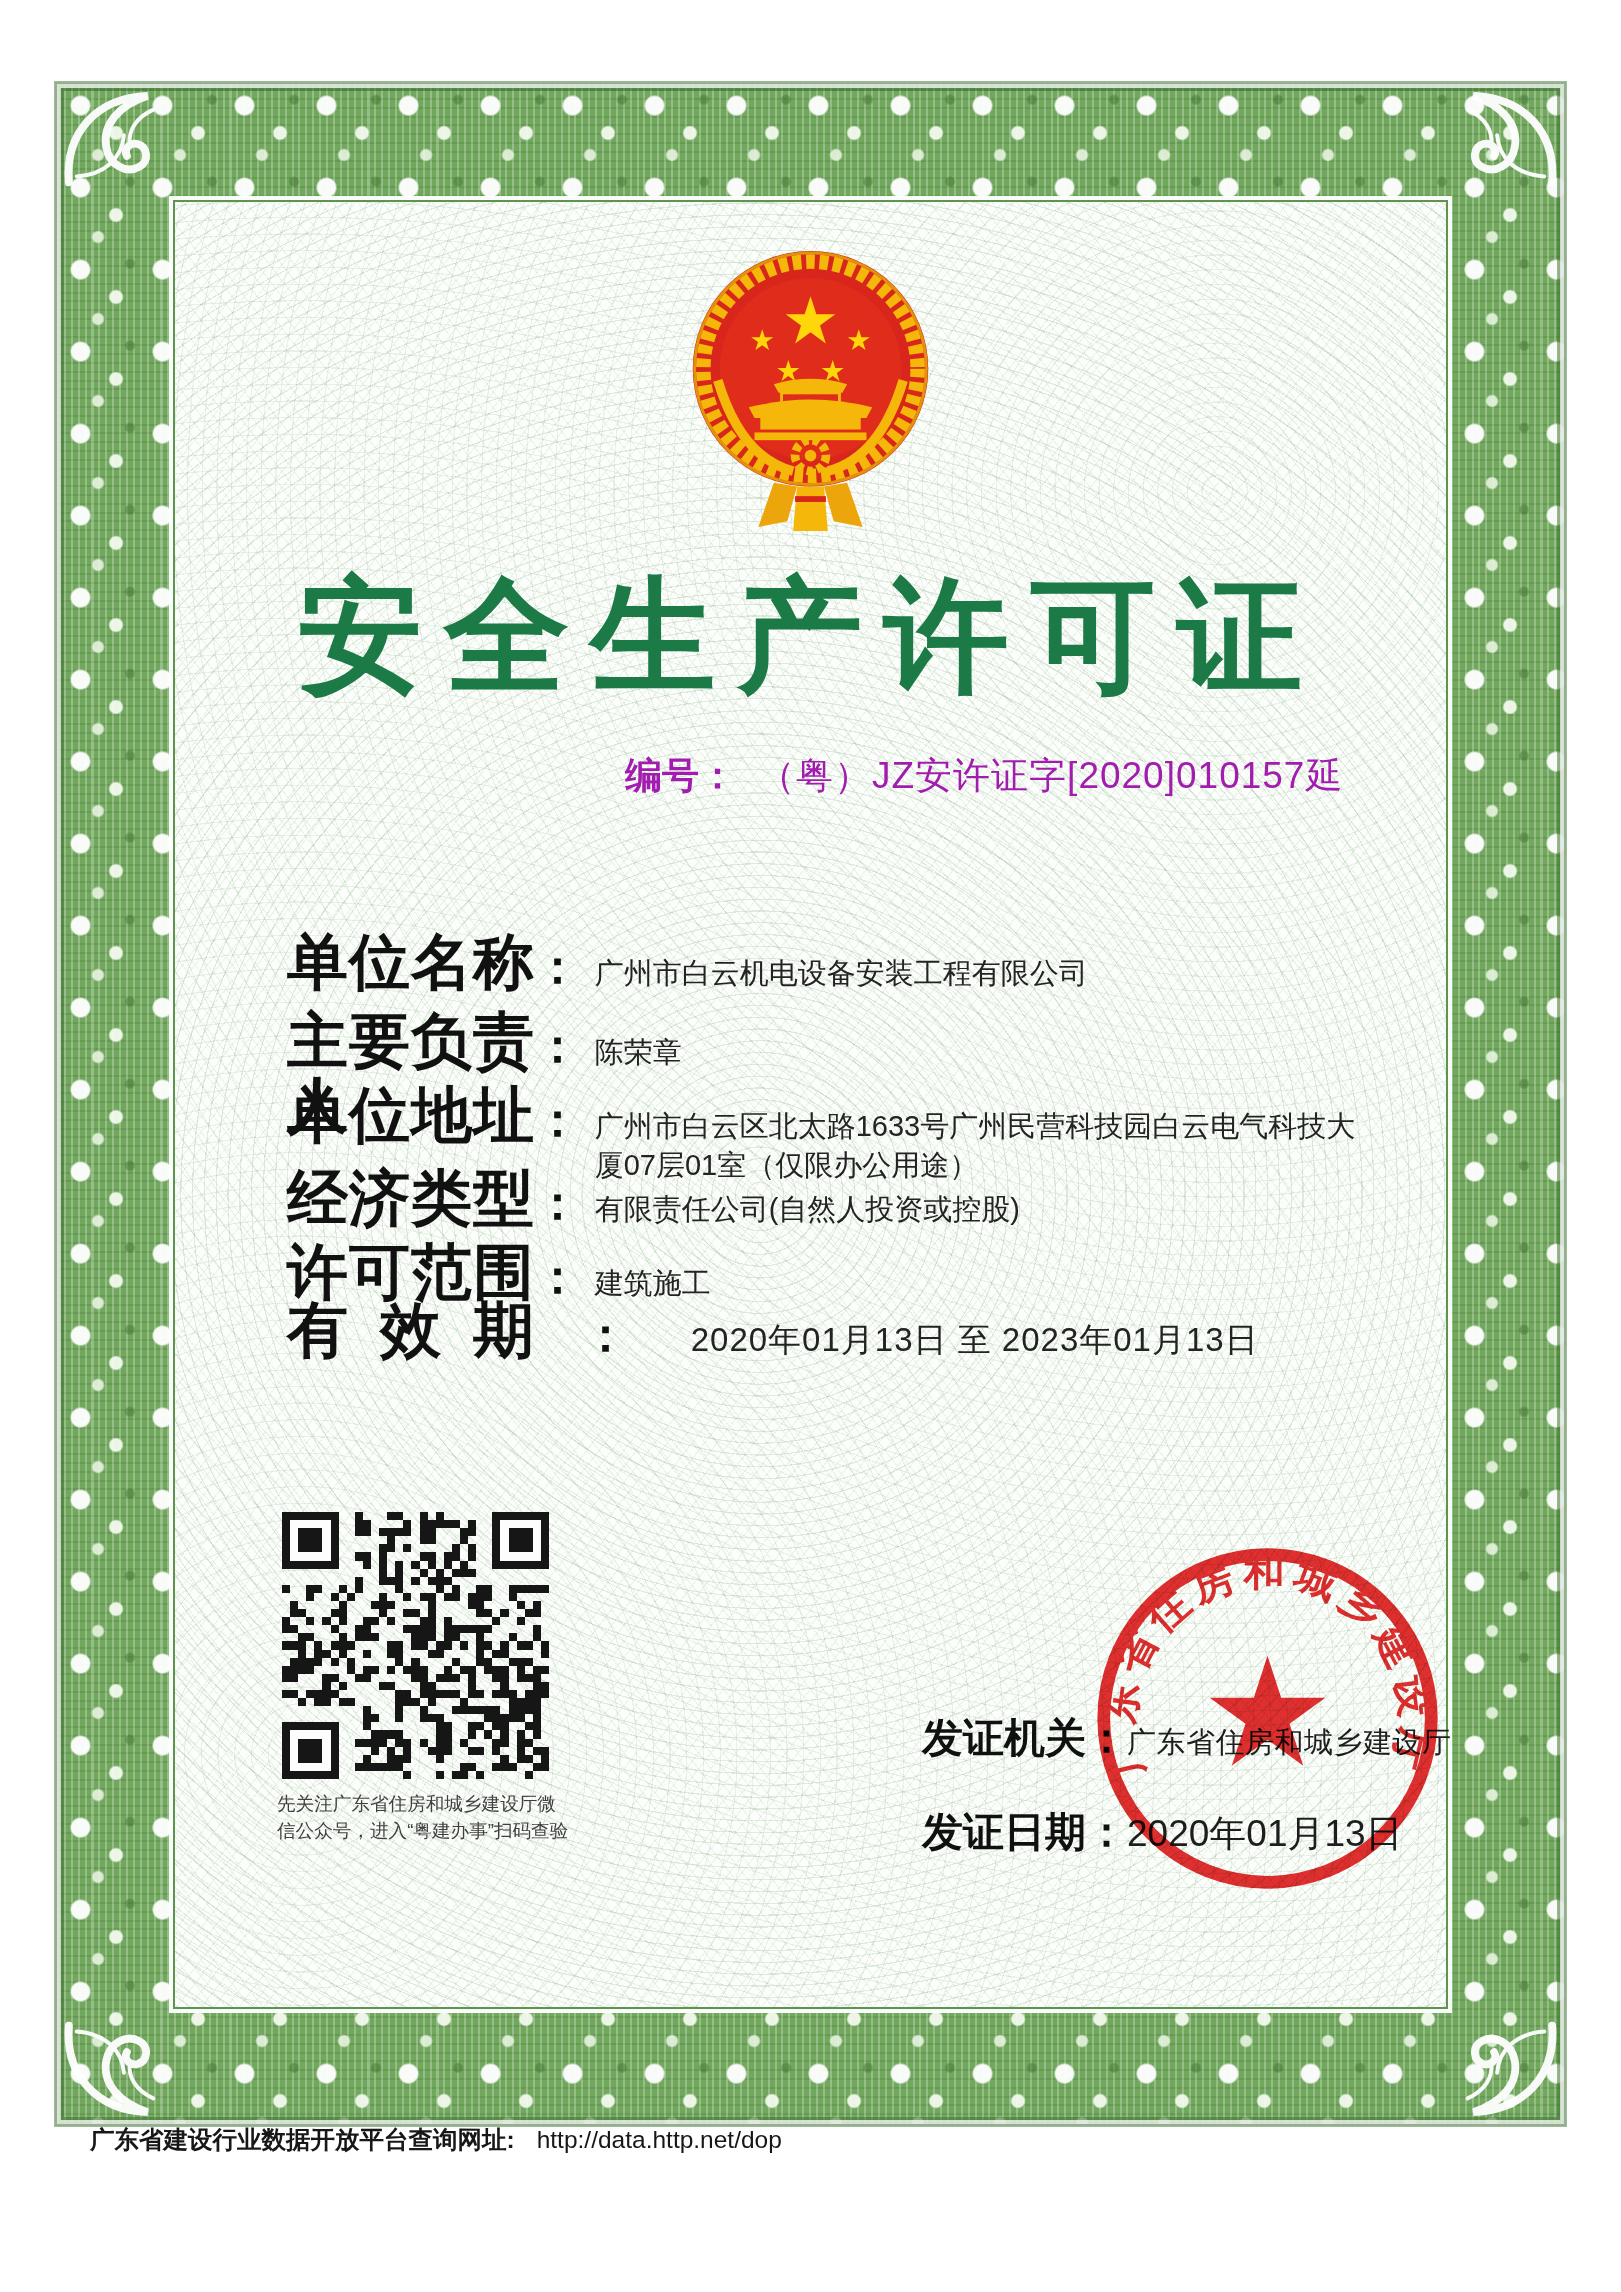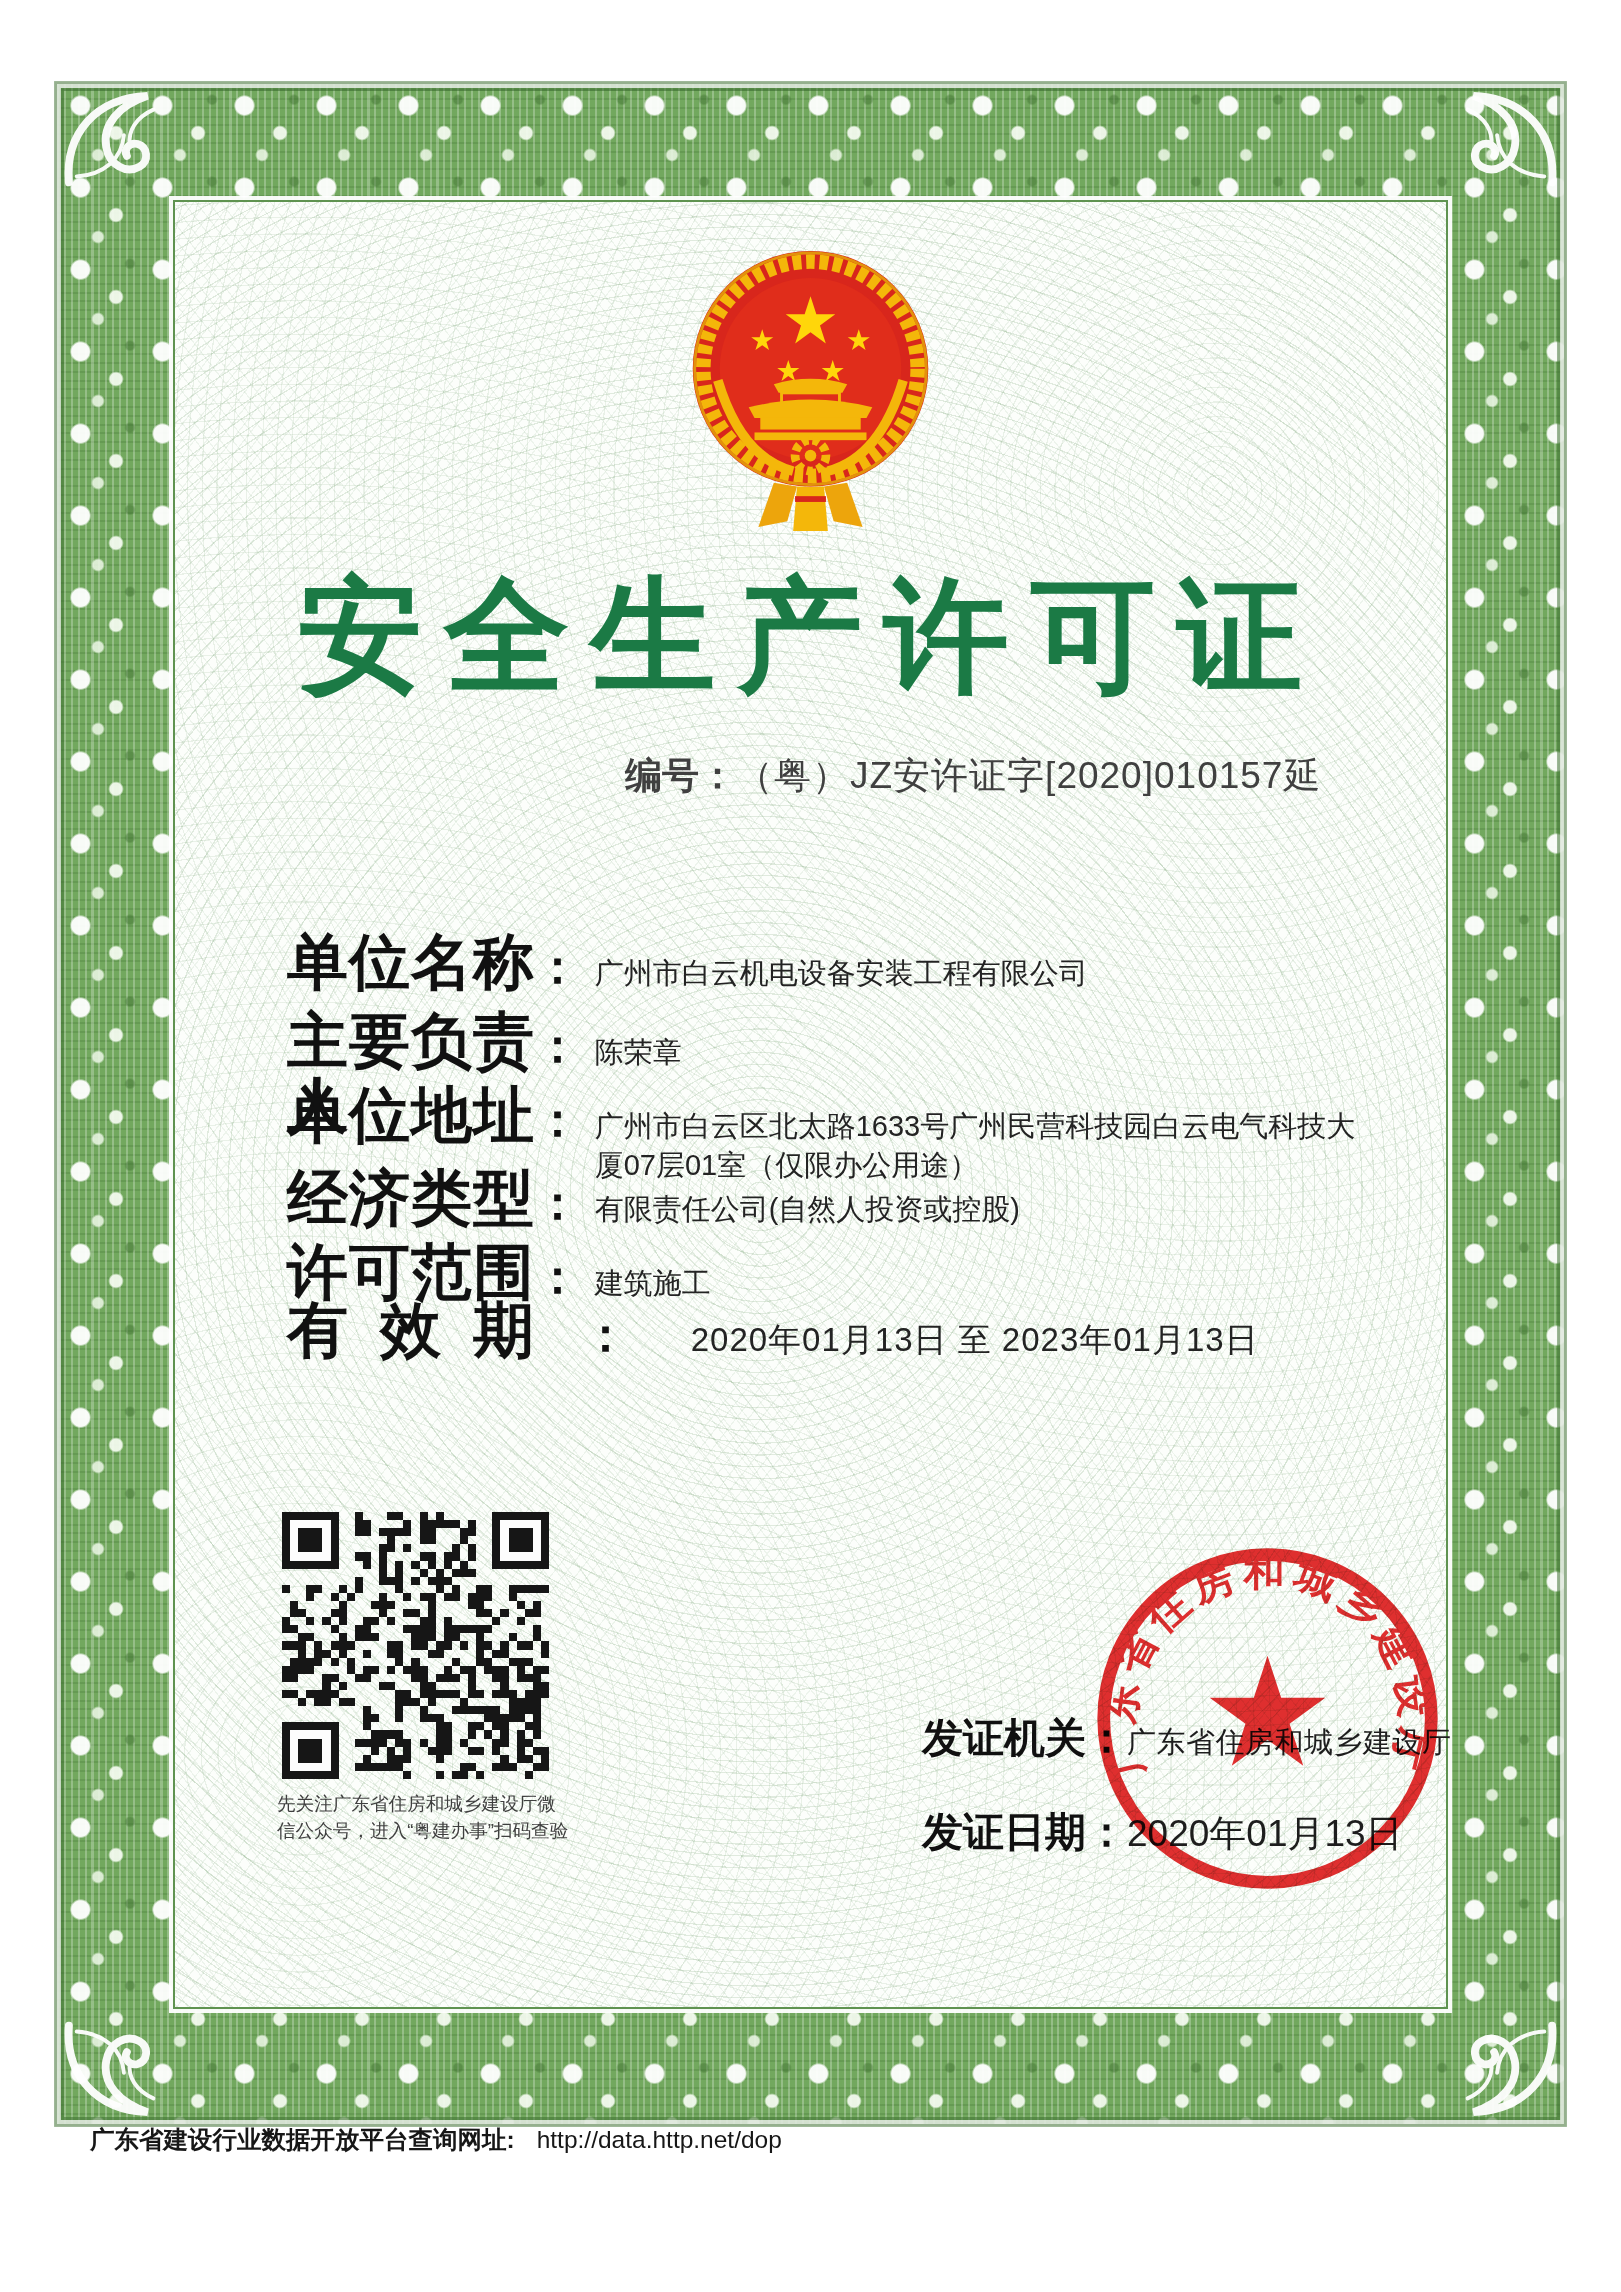--- a/index.html
+++ b/index.html
@@ -34,21 +34,21 @@
       repeating-radial-gradient(circle at 82% 16%, rgba(125,165,120,.15) 0 1.2px, rgba(0,0,0,0) 1.2px 14.7px),
       repeating-radial-gradient(circle at 10% 86%, rgba(125,165,120,.15) 0 1.2px, rgba(0,0,0,0) 1.2px 16.7px);}
   .mesh-lines{background-image:
       repeating-linear-gradient(52deg, rgba(135,175,135,.13) 0 1.2px, rgba(0,0,0,0) 1.2px 9.8px),
       repeating-linear-gradient(-52deg, rgba(135,175,135,.13) 0 1.2px, rgba(0,0,0,0) 1.2px 9.8px);}
 
   
   .emblem{position:absolute;left:685px;top:241px;width:251px;height:296px;}
   .title{position:absolute;left:0;width:100%;top:570px;margin:0;text-align:center;
     font-size:125px;font-weight:700;letter-spacing:21.6px;color:#1b7a45;line-height:1.05;}
-  .number-line{position:absolute;left:625px;top:751px;display:flex;align-items:baseline;color:#404040;}
+  .number-line{position:absolute;left:625px;top:751px;display:flex;align-items:baseline;color:#a21caf;gap:22px;}
   .number-line .lab{font-size:37px;font-weight:700;}
   .number-line .val{font-size:37px;font-weight:400;letter-spacing:1px;}
 
   .field{position:absolute;left:287px;display:flex;align-items:baseline;color:#111;}
   .field .flabel{display:inline-block;width:247px;font-size:61px;font-weight:700;
     text-align:justify;text-align-last:justify;line-height:1.05;}
   .field .fcolon{font-size:47px;font-weight:700;margin-right:13.7px;line-height:1.05;}
   .field .fvalue{font-size:29px;font-weight:400;color:#232323;max-width:784px;line-height:39px;margin-top:32px;}
   .field.validity .fvalue{font-size:33px;letter-spacing:1px;}
   .f1{top:922px;} .f2{top:1001px;} .f3{top:1075px;} .f4{top:1158px;justify-content:flex-end;} .f5{top:1232px;} .f6{top:1288px;gap:48px;}

